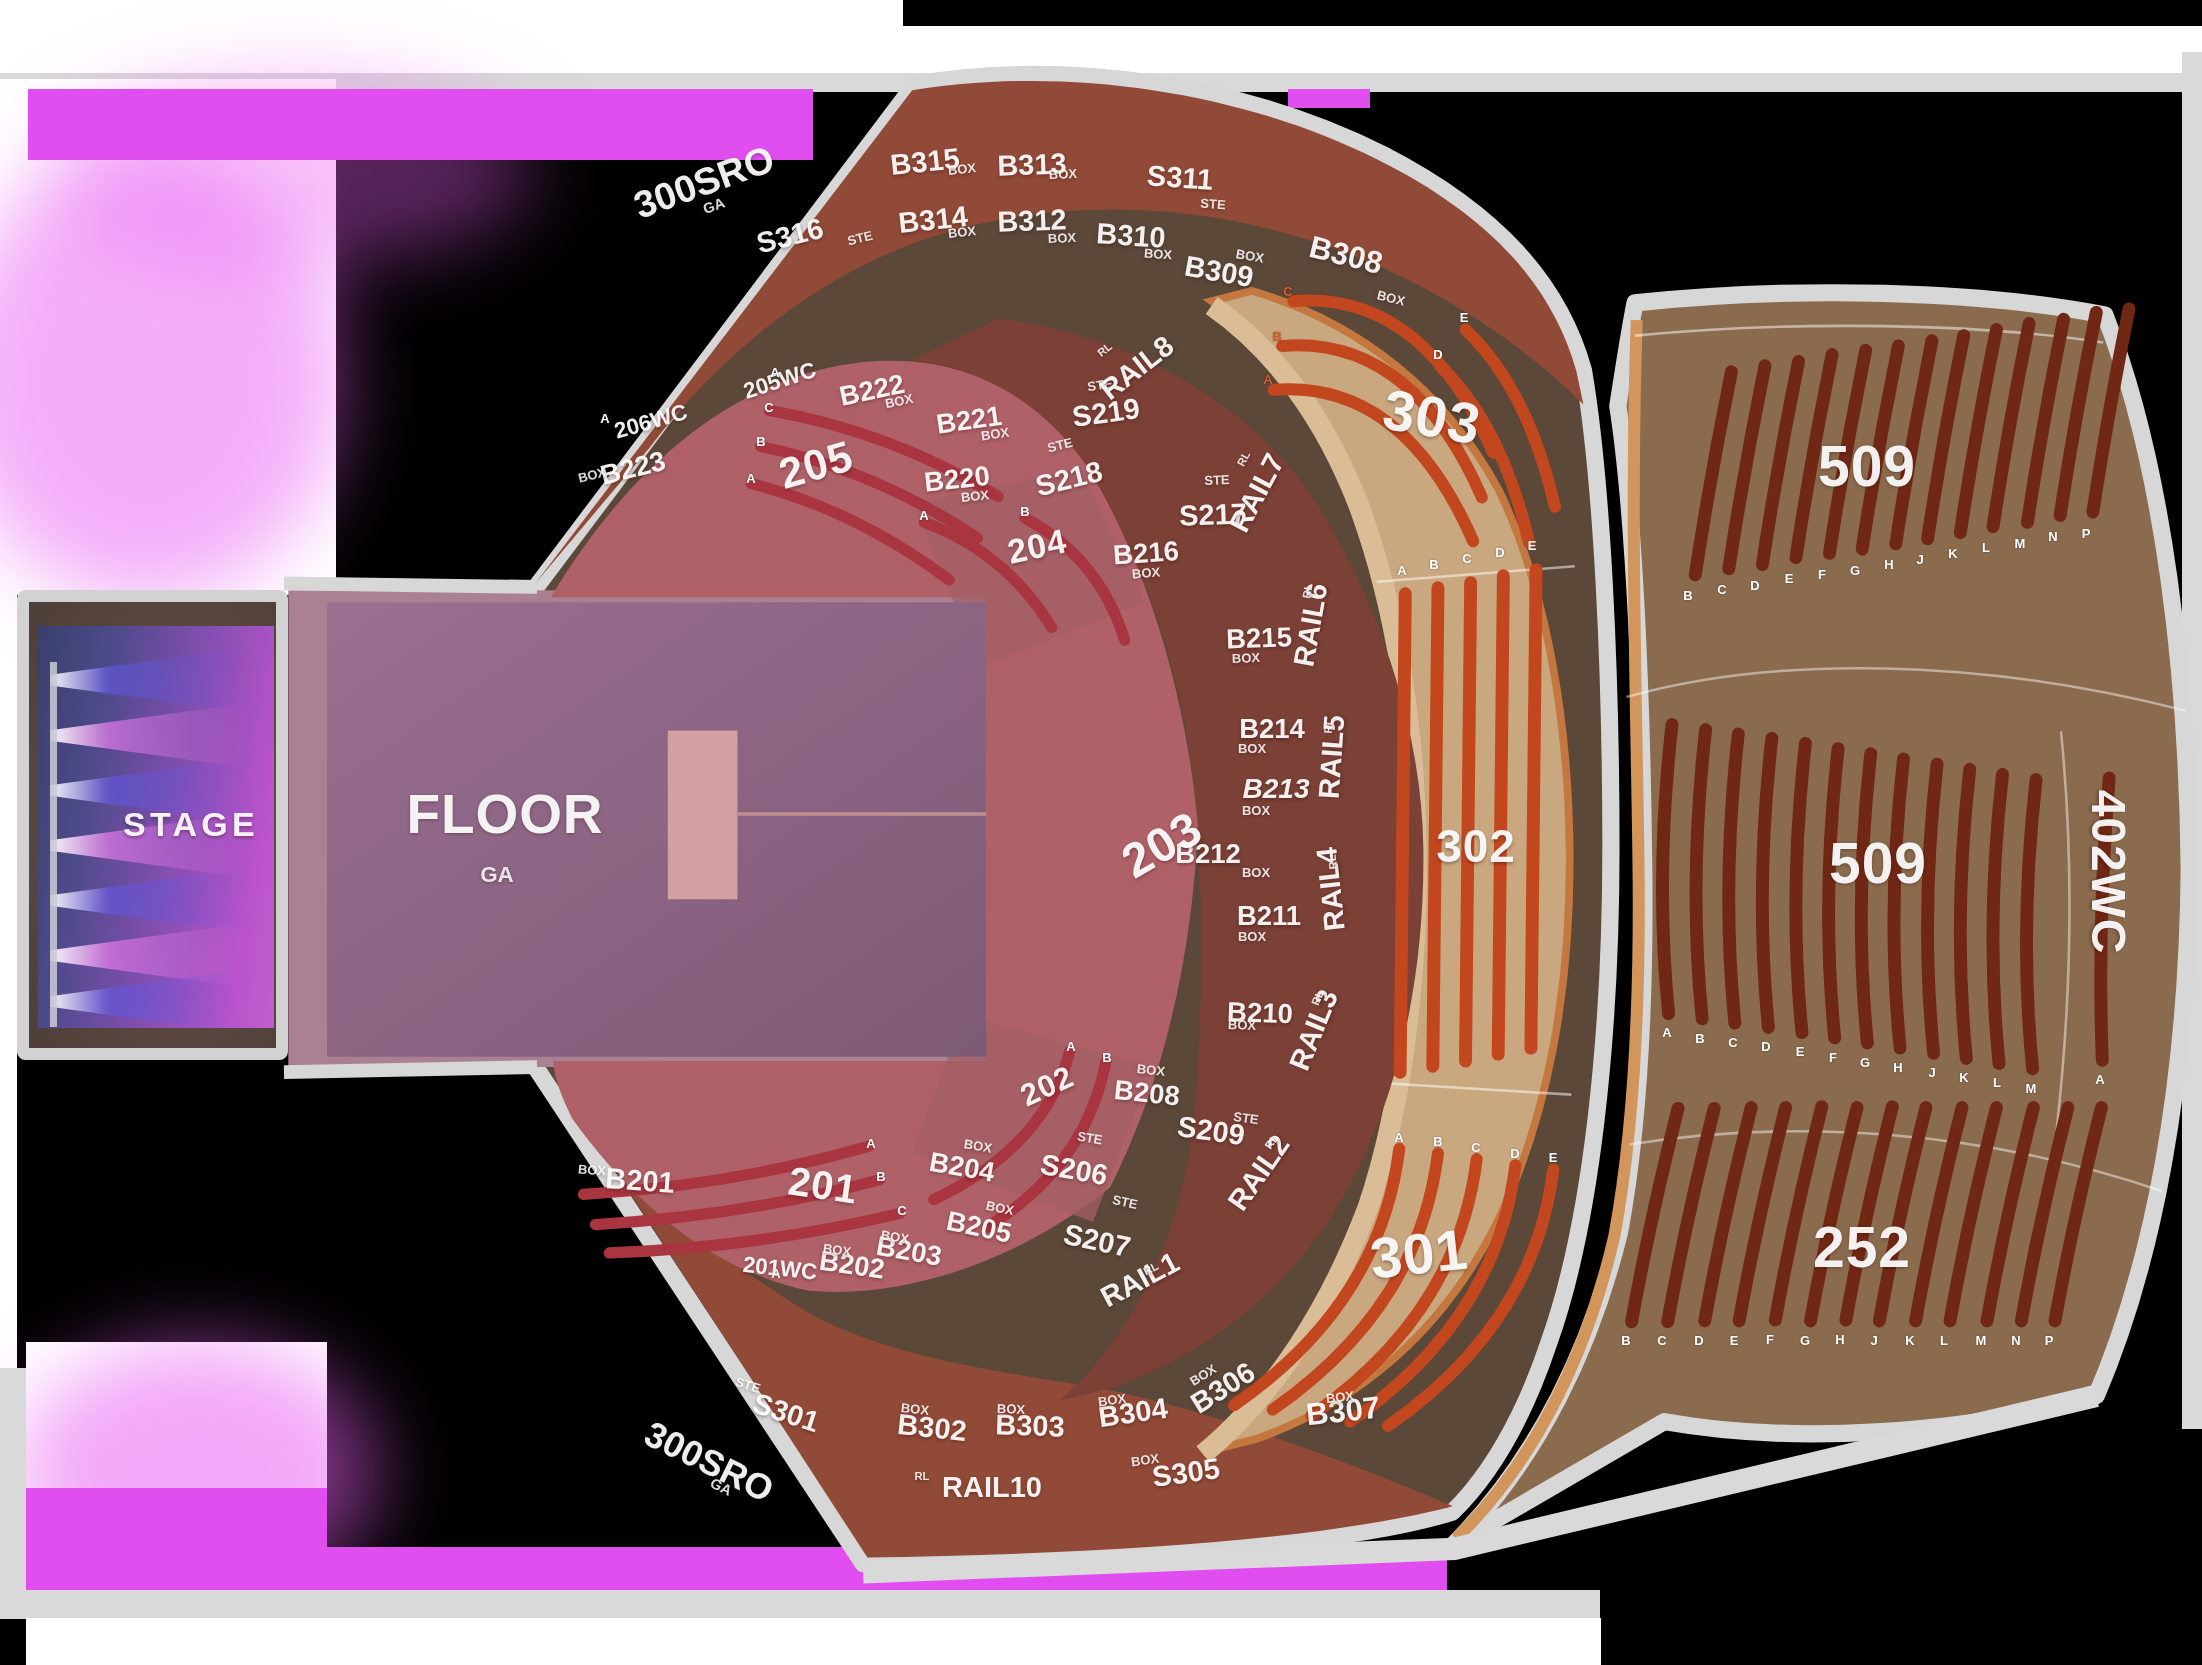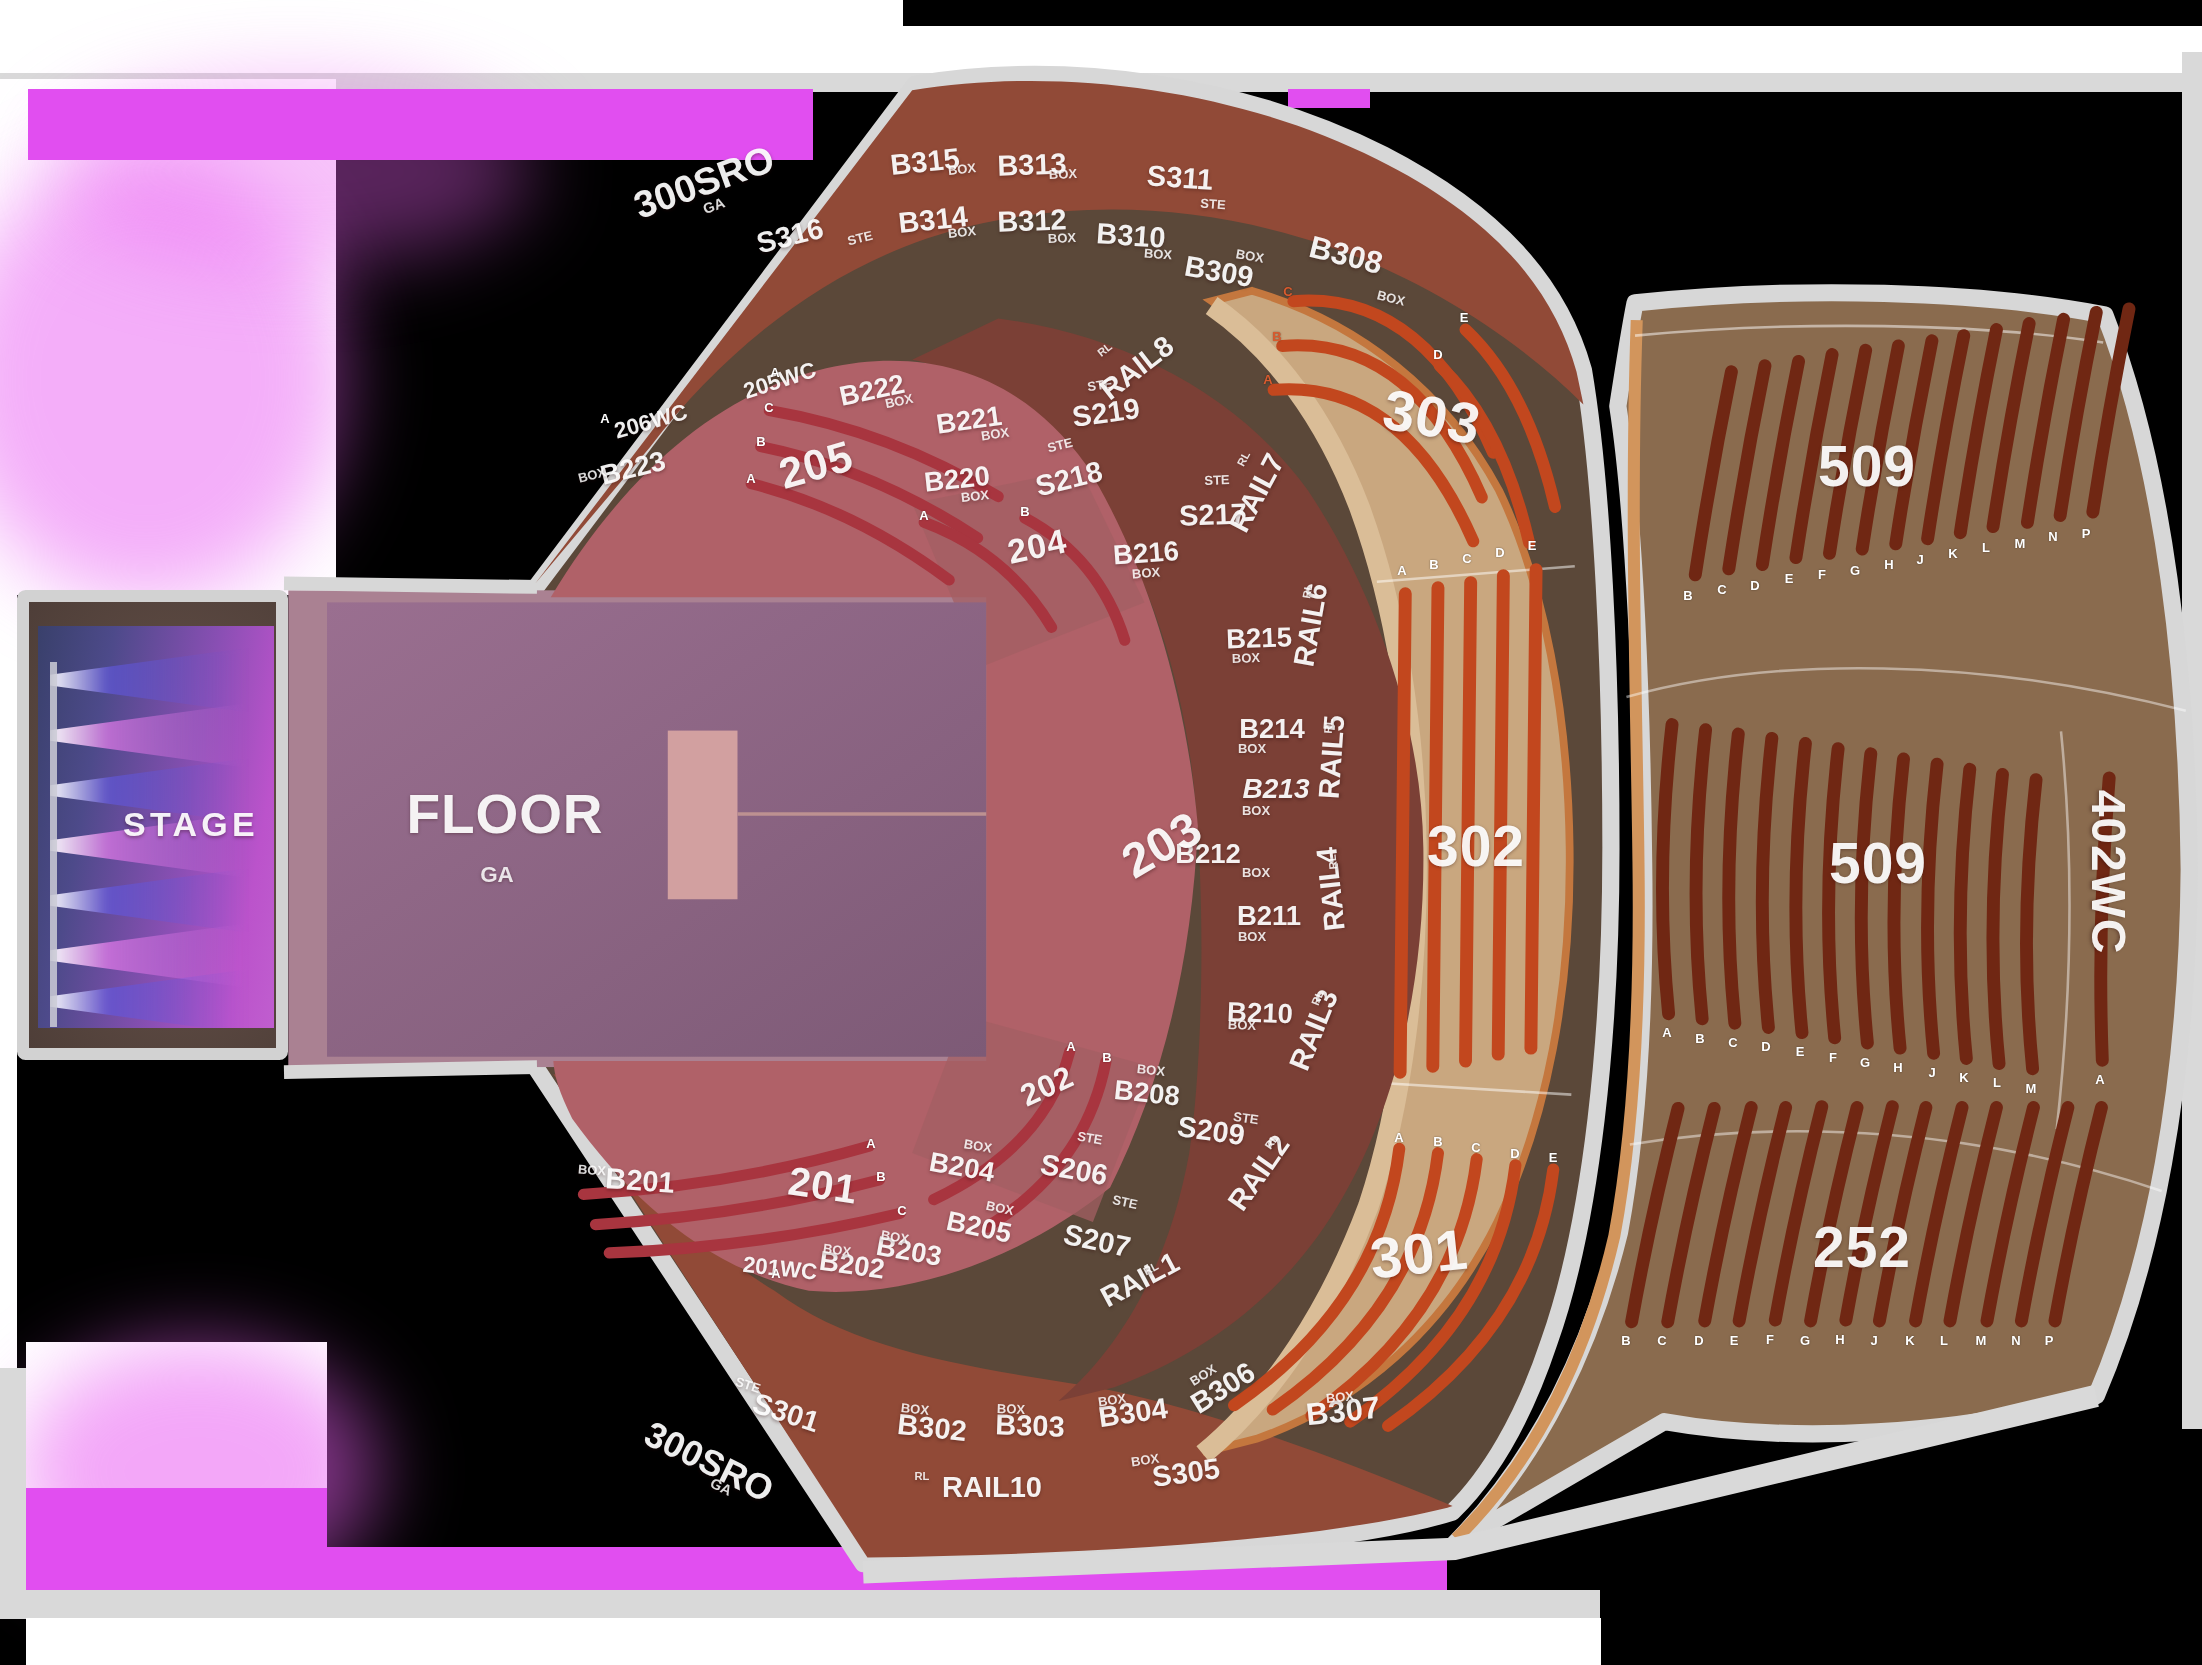--- a/index.html
+++ b/index.html
@@ -294,21 +294,21 @@
       <div class="lbl tag" style="left: 1112px; top: 1400px; font-size: 13px; transform: translate(-50%, -50%) rotate(-8deg);">BOX</div>
       <div class="lbl " style="left: 1223px; top: 1388px; font-size: 29px; transform: translate(-50%, -50%) rotate(-32deg);">B306</div>
       <div class="lbl tag" style="left: 1203px; top: 1375px; font-size: 13px; transform: translate(-50%, -50%) rotate(-32deg);">BOX</div>
       <div class="lbl " style="left: 1343px; top: 1411px; font-size: 31px; transform: translate(-50%, -50%) rotate(-6deg);">B307</div>
       <div class="lbl tag" style="left: 1340px; top: 1397px; font-size: 13px; transform: translate(-50%, -50%) rotate(-6deg);">BOX</div>
       <div class="lbl " style="left: 1186px; top: 1473px; font-size: 29px; transform: translate(-50%, -50%) rotate(-8deg);">S305</div>
       <div class="lbl tag" style="left: 1145px; top: 1460px; font-size: 13px; transform: translate(-50%, -50%) rotate(-8deg);">BOX</div>
       <div class="lbl " style="left: 992px; top: 1487px; font-size: 29px; transform: translate(-50%, -50%) rotate(0deg);">RAIL10</div>
       <div class="lbl tag" style="left: 922px; top: 1477px; font-size: 11.2px; transform: translate(-50%, -50%) rotate(0deg);">RL</div>
       <div class="lbl big" style="left: 1419px; top: 1254px; font-size: 57px; transform: translate(-50%, -50%) rotate(-6deg);">301</div>
-      <div class="lbl big" style="left: 1476px; top: 846px; font-size: 57px; transform: translate(-50%, -50%) rotate(0deg);">302</div>
+      <div class="lbl big" style="left: 1476px; top: 846px; font-size: 46px; transform: translate(-50%, -50%) rotate(0deg);">302</div>
       <div class="lbl big" style="left: 1867px; top: 466px; font-size: 57px; transform: translate(-50%, -50%) rotate(0deg);">509</div>
       <div class="lbl big" style="left: 1878px; top: 863px; font-size: 57px; transform: translate(-50%, -50%) rotate(0deg);">509</div>
       <div class="lbl big" style="left: 2108px; top: 872px; font-size: 48px; transform: translate(-50%, -50%) rotate(90deg);">402WC</div>
       <div class="lbl big" style="left: 1862px; top: 1247px; font-size: 57px; transform: translate(-50%, -50%) rotate(0deg);">252</div>
       <div class="lbl " style="left: 191px; top: 824px; font-size: 34px; letter-spacing: 4.3px; transform: translate(-50%, -50%) rotate(0deg);">STAGE</div>
       <div class="lbl big" style="left: 505px; top: 814px; font-size: 55px; transform: translate(-50%, -50%) rotate(0deg);">FLOOR</div>
       <div class="lbl tag" style="left: 497px; top: 875px; font-size: 22.4px; transform: translate(-50%, -50%) rotate(0deg);">GA</div>
       <div class="lbl rowletter" style="left: 775px; top: 372px; font-size: 13px; transform: translate(-50%, -50%);">A</div>
       <div class="lbl rowletter" style="left: 605px; top: 418px; font-size: 13px; transform: translate(-50%, -50%);">A</div>
       <div class="lbl rowletter" style="left: 776px; top: 1273px; font-size: 13px; transform: translate(-50%, -50%);">A</div>

